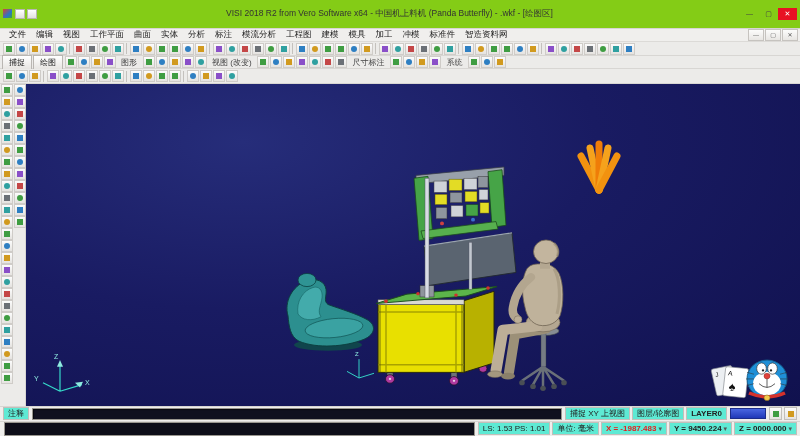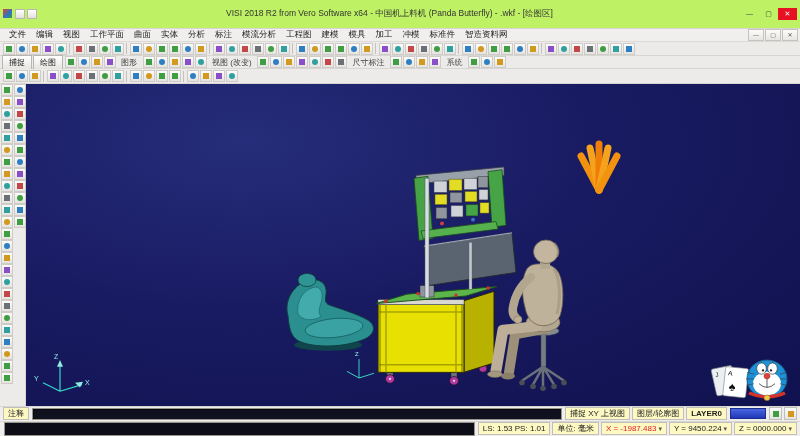--- a/index.html
+++ b/index.html
@@ -1,20 +1,20 @@
 <!DOCTYPE html>
 <html><head>
 <meta charset="utf-8">
 <style>
   html,body{margin:0;padding:0}
   body{width:800px;height:436px;overflow:hidden;font-family:"Liberation Sans",sans-serif;font-size:9px;color:#222;background:#d4d0c8}
   .app{width:800px;height:436px;display:flex;flex-direction:column}
 
   
-  .titlebar{height:30px;background:#bef264;display:flex;align-items:center;padding:0 3px;border-bottom:1px solid #d7d5d2;box-sizing:border-box}
+  .titlebar{height:30px;background:#84cc16;display:flex;align-items:center;padding:0 3px;border-bottom:1px solid #d7d5d2;box-sizing:border-box}
   .appicon{width:9px;height:9px;background:linear-gradient(135deg,#e04428 0%,#2b74c9 60%,#3f9d42 100%);margin-right:3px;flex:none}
   .qicon{width:8px;height:8px;margin-right:2px;flex:none;border:1px solid #b9b6b2;background:linear-gradient(#fff,#e2e0dd)}
   .title{flex:1;text-align:center;font-size:8.5px;color:#333;white-space:nowrap;overflow:hidden;text-overflow:ellipsis}
   .wc{width:19px;height:12px;display:flex;align-items:center;justify-content:center;font-size:7px;color:#444;flex:none}
   .wc.close{background:#e81123;color:#fff}
 
   
   .menubar{height:13px;background:#f0efed;display:flex;align-items:center;padding:0 2px 0 4px;border-bottom:1px solid #dcdad7;box-sizing:border-box}
   .menu-item{padding:0 5px;font-size:8.5px;white-space:nowrap}
   .menu-spacer{flex:1}
@@ -37,29 +37,29 @@
   .viewport{position:relative;flex:1;overflow:hidden;background:radial-gradient(ellipse at 28% 18%, #262d7a 0%, #191b62 45%, #10114e 100%)}
   svg.scene{position:absolute;left:0;top:0;width:100%;height:100%;font-family:"Liberation Sans",sans-serif}
 
   
   .watermark{position:absolute;left:550px;top:56px;display:flex;align-items:center;gap:7px}
   .wm-text{font-size:25px;font-weight:bold;color:#2c2c30;letter-spacing:1px;text-shadow:0 0 3px rgba(150,162,205,0.55);white-space:nowrap}
 
   
   .statusrow{display:flex;align-items:center;background:#efeeec;border-top:1px solid #d8d6d3;box-sizing:border-box;padding:0 2px}
   #statusA{height:15px}#statusB{height:16px}
-  .scell{border:1px solid #c2bfba;background:#fef9c3;padding:0 4px;font-size:8px;display:flex;align-items:center;white-space:nowrap;height:11px;margin:0 1px;flex:none}
+  .scell{border:1px solid #c2bfba;background:#5eead4;padding:0 4px;font-size:8px;display:flex;align-items:center;white-space:nowrap;height:11px;margin:0 1px;flex:none}
   .layercell{font-weight:bold}
   .sinput{flex:1;height:10px;margin:0 2px;background:#10101f;border:1px solid #98958e;box-shadow:inset 1px 1px 1px rgba(0,0,0,.6)}
   .sconsole{flex:1;height:12px;margin:0 2px;background:#0d0d18;border:1px solid #98958e}
   .progressbar{width:34px;height:9px;background:linear-gradient(#4a66e0,#2038b8);border:1px solid #1c2c8a;margin:0 2px;flex:none}
   .sicon{width:11px;height:11px;border:1px solid #c2bfba;background:linear-gradient(#fcfcfc,#e5e3e0);display:inline-flex;align-items:center;justify-content:center;margin:0 1px;flex:none}
   .sicon i{width:6px;height:6px;display:block;background:var(--c,#3f9d42)}
   .coordx b{color:#e02020}
-  .scell b{font-weight:normal;font-style:normal}
+  .scell b{font-weight:bold;font-style:normal}
   .dd{font-style:normal;color:#555;margin-left:2px}
   .dd::after{content:"▾";font-size:7px}
 </style>
 </head>
 <body>
 
 <div class="app">
 
   <div class="titlebar">
     <span class="appicon"></span>

